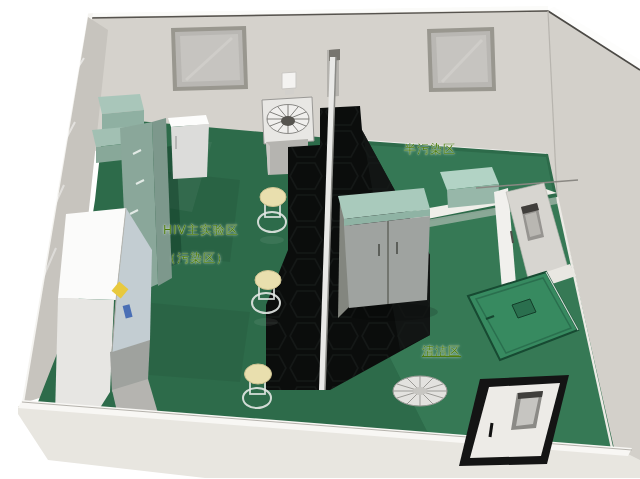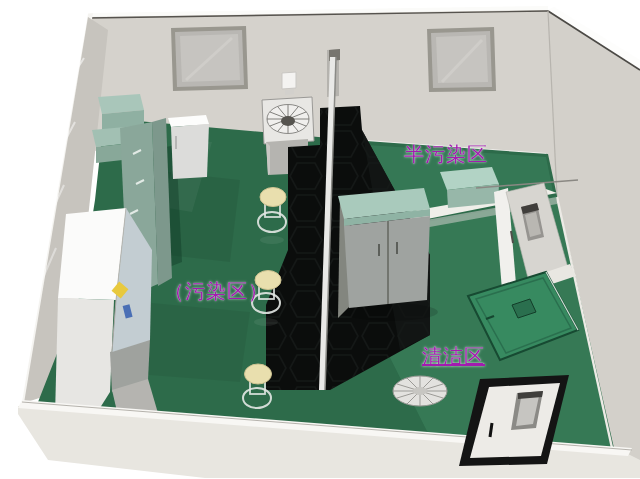--- a/index.html
+++ b/index.html
@@ -1,19 +1,19 @@
 <!DOCTYPE html>
 <html><head>
 <meta charset="utf-8">
 <style>
   html,body{margin:0;padding:0;background:#fff;}
   #canvas{position:relative;width:640px;height:479px;background:#ffffff;overflow:hidden;
           font-family:"DejaVu Sans",sans-serif;}
   #canvas svg{position:absolute;left:0;top:0;}
-  .lbl{position:absolute;color:#a21caf;font-size:20px;letter-spacing:1px;white-space:nowrap;
+  .lbl{position:absolute;color:#4d7c0f;font-size:12px;letter-spacing:1px;white-space:nowrap;
        text-shadow:0 0 3px rgba(225,238,231,.85),0 0 1px rgba(255,255,255,.9);}
 </style>
 </head>
 <body>
 
 <div id="canvas">
 
 <svg width="640" height="479" viewBox="0 0 640 479">
   <defs>
     <pattern id="hex" width="36" height="32" patternUnits="userSpaceOnUse">
@@ -246,16 +246,17 @@
     <polygon points="489,387 560,383 541,456 470,458" fill="#edebe7"></polygon>
     <g>
       <polygon points="517,393 543,391 536,428 511,430" fill="#8b8a86"></polygon>
       <polygon points="521,398 539,396 533,424 516,426" fill="#c6c5c1"></polygon>
       <polygon points="518,393 543,391 542,397 518,399" fill="#403f3c"></polygon>
     </g>
     <line x1="492" y1="423" x2="490" y2="437" stroke="#111111" stroke-width="3"></line>
   </g>
 </svg>
 
-  <div class="lbl" style="left:164px;top:250px;margin-top:28px;">（污染区）</div>
+  <div class="lbl" style="left:163px;top:222px;">HIV主实验区</div>
+  <div class="lbl" style="left:164px;top:250px;">（污染区）</div>
   <div class="lbl" style="left:404px;top:141px;">半污染区</div>
   <div class="lbl" style="left:422px;top:343px;text-decoration:underline;">清洁区</div>
 </div>
 
 </body></html>

